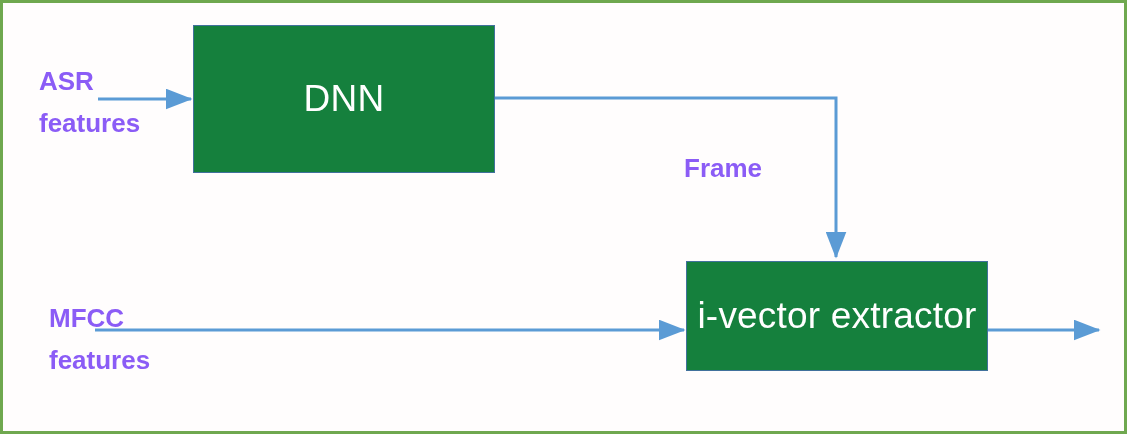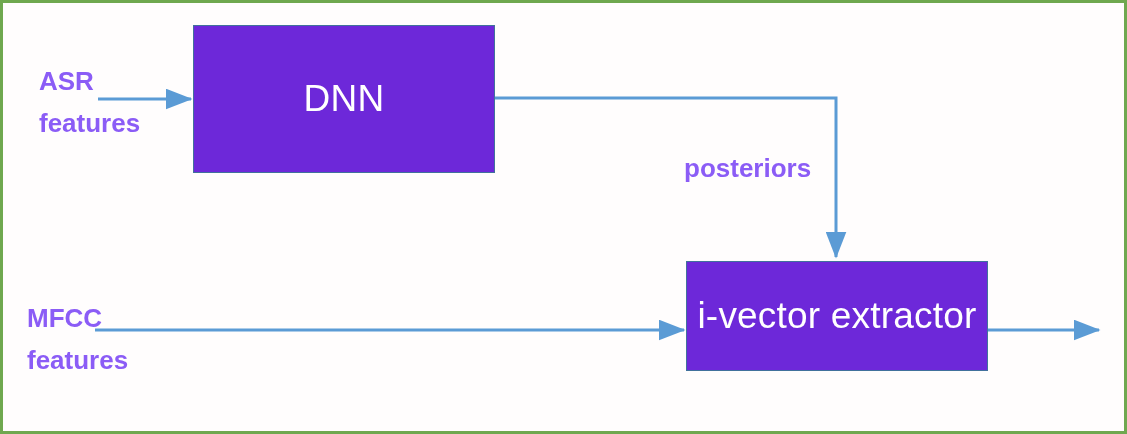--- a/index.html
+++ b/index.html
@@ -19,21 +19,21 @@
   }
   .svg-layer {
     position: absolute;
     left: 0;
     top: 0;
     width: 1127px;
     height: 434px;
   }
   .proc-box {
     position: absolute;
-    background: #6d28d9;
+    background: #15803d;
     border: 1px solid #41719c;
     box-sizing: border-box;
     display: flex;
     align-items: center;
     justify-content: center;
   }
   .proc-label {
     color: #ffffff;
     font-weight: 400;
     letter-spacing: 0.2px;
@@ -56,21 +56,21 @@
 
   .edge-label {
     position: absolute;
     color: #8b5cf6;
     font-weight: bold;
     font-size: 26px;
     line-height: 42px;
     white-space: nowrap;
   }
   #asr-label  { left: 36px;  top: 57px; }
-  #mfcc-label { left: 24px;  top: 294px; }
+  #mfcc-label { left: 46px;  top: 294px; }
   #frame-label{ left: 681px; top: 144px; }
   #ivectors-label { left: 988px; top: 283px; font-size: 25px; line-height: 30px; }
 </style>
 </head>
 <body>
 
 <div id="canvas">
 
   <svg class="svg-layer" width="1127" height="434" viewBox="0 0 1127 434">
     <defs>
@@ -100,17 +100,17 @@
     <div>ASR</div>
     <div>features</div>
   </div>
 
   <div id="mfcc-label" class="edge-label">
     <div>MFCC</div>
     <div>features</div>
   </div>
 
   <div id="frame-label" class="edge-label">
-    <div>posteriors</div>
+    <div>Frame</div>
   </div>
 
 
 </div>
 
 </body></html>

